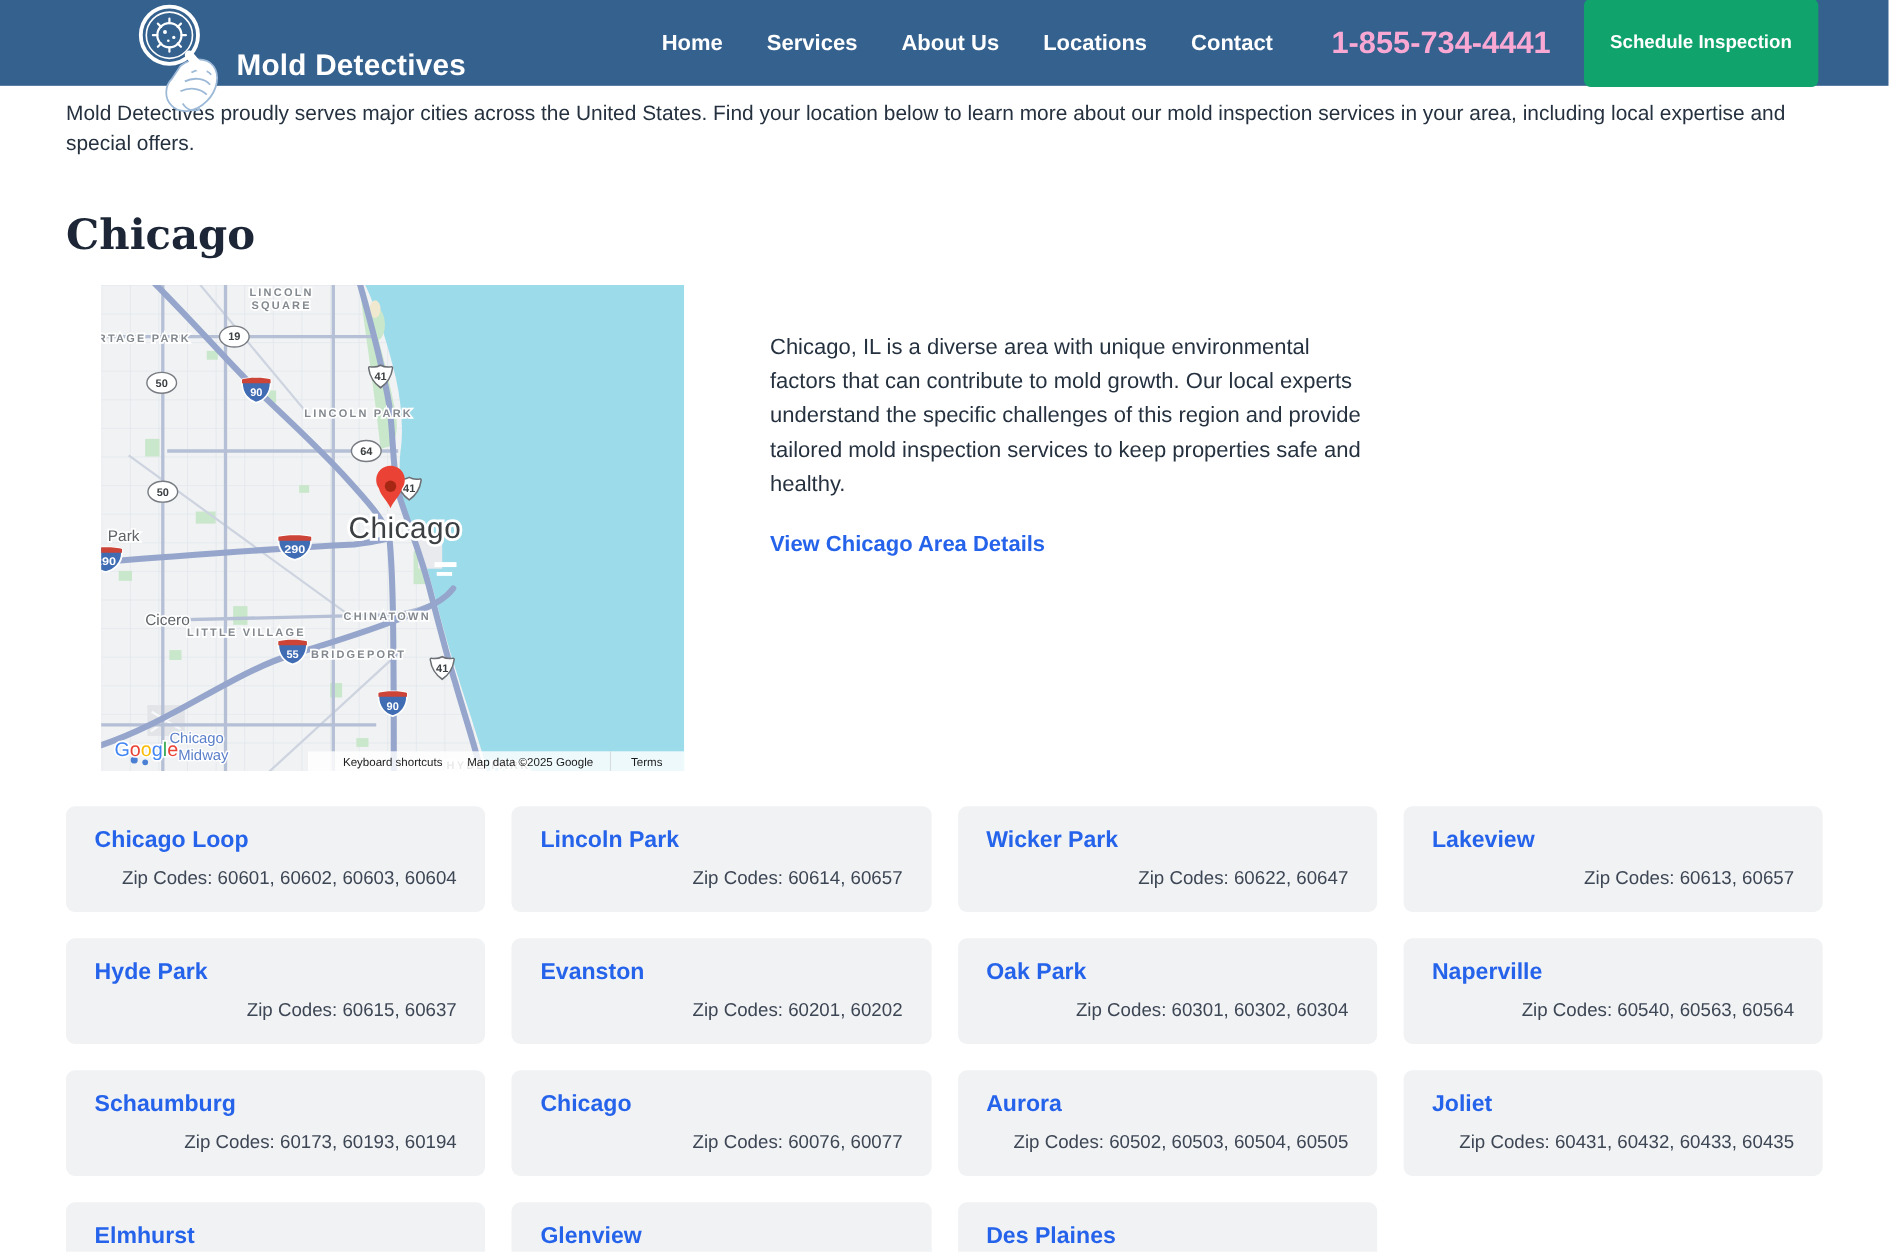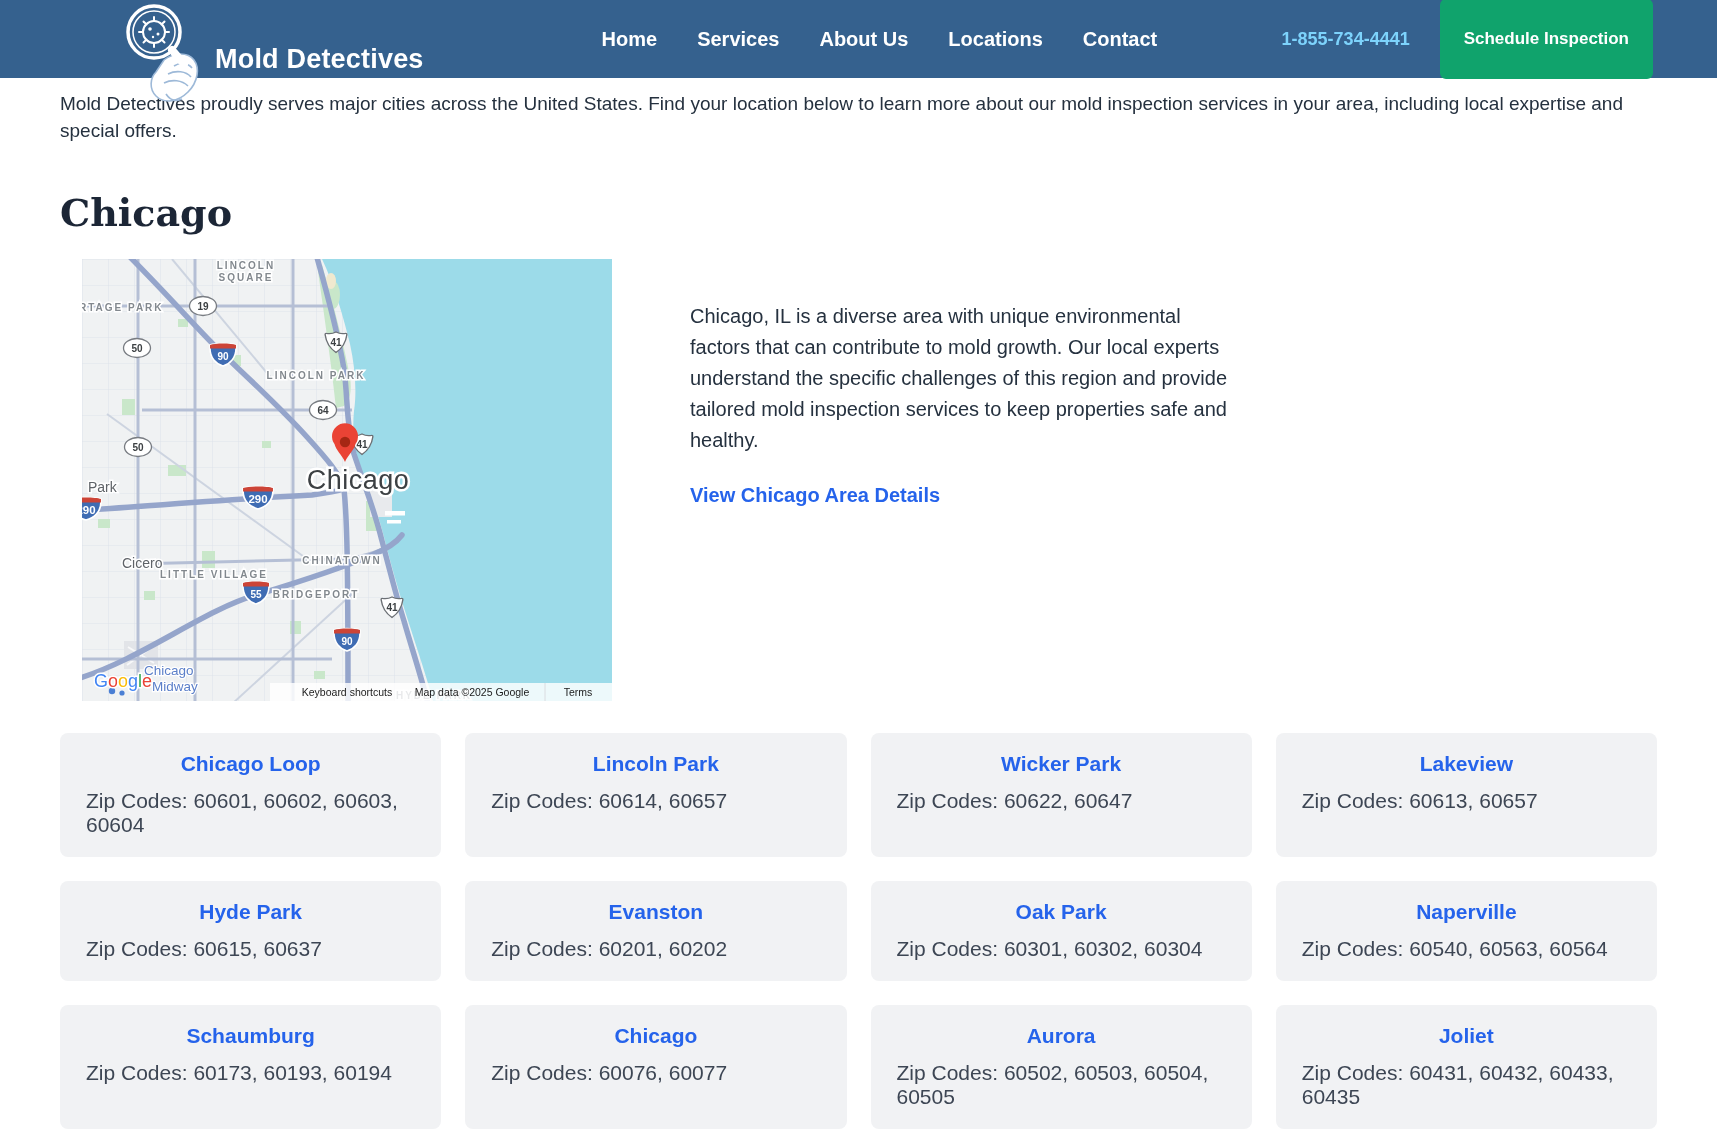--- a/index.html
+++ b/index.html
@@ -19,52 +19,52 @@
   .logo-badge { position:absolute; left:116px; top:2px; width:96px; height:108px; }
   .brand-name {
     margin-left:215px; color:#fff; font-size:27px; font-weight:bold; letter-spacing:.2px;
     white-space:nowrap;
     margin-top:40px;
   }
   .main-nav { display:flex; gap:40px; margin-left:178px; }
   .main-nav a {
     color:#fff; text-decoration:none; font-size:20px; font-weight:600; white-space:nowrap;
   }
-  .phone { margin-left:auto; color:#7dd3fc; font-size:18px; font-weight:bold; white-space:nowrap; }
+  .phone { margin-left:auto; color:#f9a8d4; font-size:28px; font-weight:bold; white-space:nowrap; }
   .cta-btn {
     margin-left:30px; margin-right:64px;
     background:#10a36c; color:#fff; border:none; border-radius:6px;
     font-family:"Liberation Sans",sans-serif;
     font-size:17px; font-weight:bold; padding:30px 24px; cursor:pointer; white-space:nowrap;
   }
   
   main { padding:0 60px; }
   .intro { margin:12px 0 0; font-size:19px; line-height:27px; max-width:1600px; color:#25313f; }
   .city-heading {
     font-family:"DejaVu Serif","Liberation Serif",serif;
     font-size:38px; font-weight:bold; color:#1c2636; margin:46px 0 0;
   }
   .content-row { display:flex; margin-top:24px; }
-  .map-wrap { flex:none; margin-left:22px; width:516px; height:442px; position:relative; }
+  .map-wrap { flex:none; margin-left:32px; width:516px; height:442px; position:relative; }
   .map-wrap svg { display:block; }
   .desc-col { margin-left:92px; width:540px; padding-top:2px;margin-top:40px; }
   .desc-col p { margin:0; font-size:20px; line-height:31px; color:#25313f; }
   .area-details-link {
     display:inline-block; margin-top:28px; color:#2563eb; font-size:20px; font-weight:600;
     text-decoration:none;
   }
   
   .cards {
     margin-top:32px;
     display:grid; grid-template-columns:repeat(4,1fr); gap:24px;
   }
   .card { background:#f1f2f4; border-radius:8px; padding:19px 26px 20px; }
-  .card h3 { margin:0; font-size:21px; font-weight:600;text-align:center; }
+  .card h3 { margin:0; font-size:21px; font-weight:600; }
   .card h3 a { color:#2563eb; text-decoration:none; }
-  .card .zips { margin:13px 0 0; font-size:21px; color:#3d4654; }
+  .card .zips { margin:13px 0 0; font-size:17px; color:#3d4654;text-align:right; }
   
   .area-lbl {
     font-family:"Liberation Sans",sans-serif; font-size:10px; font-weight:bold;
     letter-spacing:2px; fill:#82888e; stroke:#ffffff; stroke-width:3px; paint-order:stroke;
     text-anchor:middle;
   }
   .town-lbl {
     font-family:"Liberation Sans",sans-serif; font-size:14px; fill:#5f6368;
     stroke:#ffffff; stroke-width:3px; paint-order:stroke;
   }

